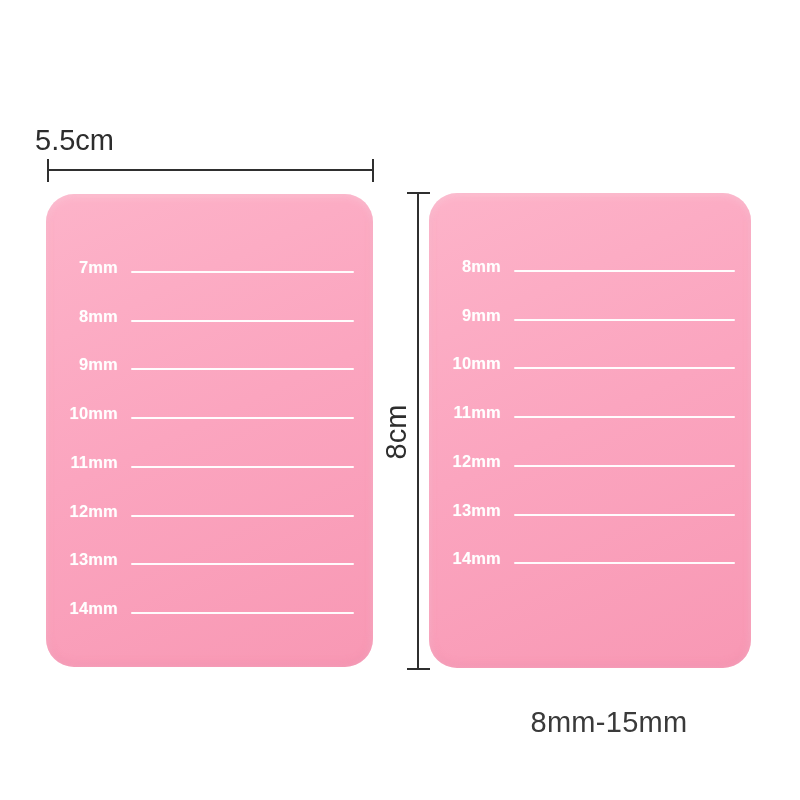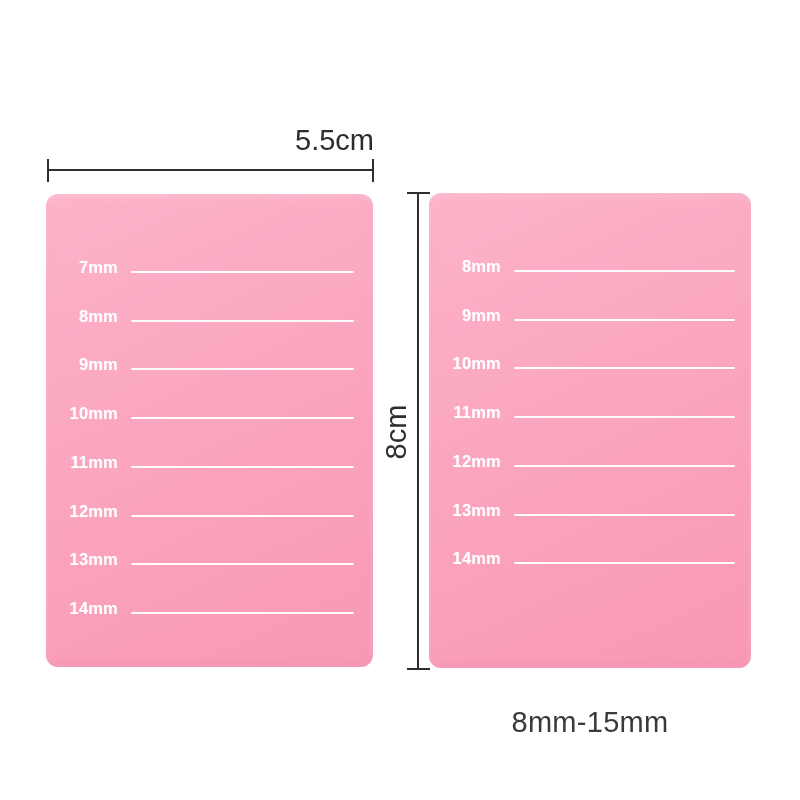--- a/index.html
+++ b/index.html
@@ -16,43 +16,43 @@
   .canvas{
     position:relative;
     width:800px;height:800px;
     background:var(--page-bg);
     font-family:"Liberation Sans", sans-serif;
     overflow:hidden;
   }
 
   
   .w-ruler-label{
-    position:absolute;left:47px;top:124px;width:327px;
-    text-align:right;font-size:29px;color:#2d2d2d;
+    position:absolute;left:35px;top:124px;width:327px;
+    text-align:left;font-size:29px;color:#2d2d2d;
   }
   .w-ruler{position:absolute;left:47px;top:159px;width:327px;height:23px;}
   .w-ruler .bar{position:absolute;left:0;right:0;top:10px;height:2px;background:var(--ruler);}
   .w-ruler .tick-l{position:absolute;left:0;top:0;bottom:0;width:2px;background:var(--ruler);}
   .w-ruler .tick-r{position:absolute;right:0;top:0;bottom:0;width:2px;background:var(--ruler);}
 
   
   .h-ruler{position:absolute;left:407px;top:192px;width:23px;height:478px;}
   .h-ruler .bar{position:absolute;top:0;bottom:0;left:10px;width:2px;background:var(--ruler);}
   .h-ruler .tick-t{position:absolute;top:0;left:0;right:0;height:2px;background:var(--ruler);}
   .h-ruler .tick-b{position:absolute;bottom:0;left:0;right:0;height:2px;background:var(--ruler);}
   .h-ruler-label{
     position:absolute;left:351px;top:416px;width:90px;height:32px;
     transform:rotate(-90deg);
     text-align:center;font-size:29px;color:#2d2d2d;line-height:32px;
   }
 
   
   .board{
     position:absolute;
-    border-radius:12px;
+    border-radius:28px;
     background:linear-gradient(155deg, var(--board-pink-light) 0%, var(--board-pink) 48%, var(--board-pink-dark) 100%);
     box-shadow:inset 0 2px 8px rgba(255,255,255,0.28), inset 0 -3px 8px rgba(229,120,155,0.30);
   }
   .board-left{left:46px;top:194px;width:327px;height:473px;}
   .board-right{left:429px;top:193px;width:322px;height:475px;}
 
   .lash-row{
     position:absolute;left:0;right:0;height:24px;
     display:flex;align-items:center;
     padding-right:19px;
@@ -80,21 +80,21 @@
     opacity:0.96;
   }
 
   
   .caption{
     position:absolute;top:706px;
     font-size:29px;color:var(--caption-text);
     text-align:center;letter-spacing:0.3px;
   }
   .caption-left{left:46px;width:327px;}
-  .caption-right{left:429px;width:322px;}
+  .caption-right{left:448px;width:322px;}
 </style>
 </head>
 <body>
 
 <div class="canvas">
 
   <div class="w-ruler-label">5.5cm</div>
   <div class="w-ruler">
     <div class="tick-l"></div>
     <div class="bar"></div>

